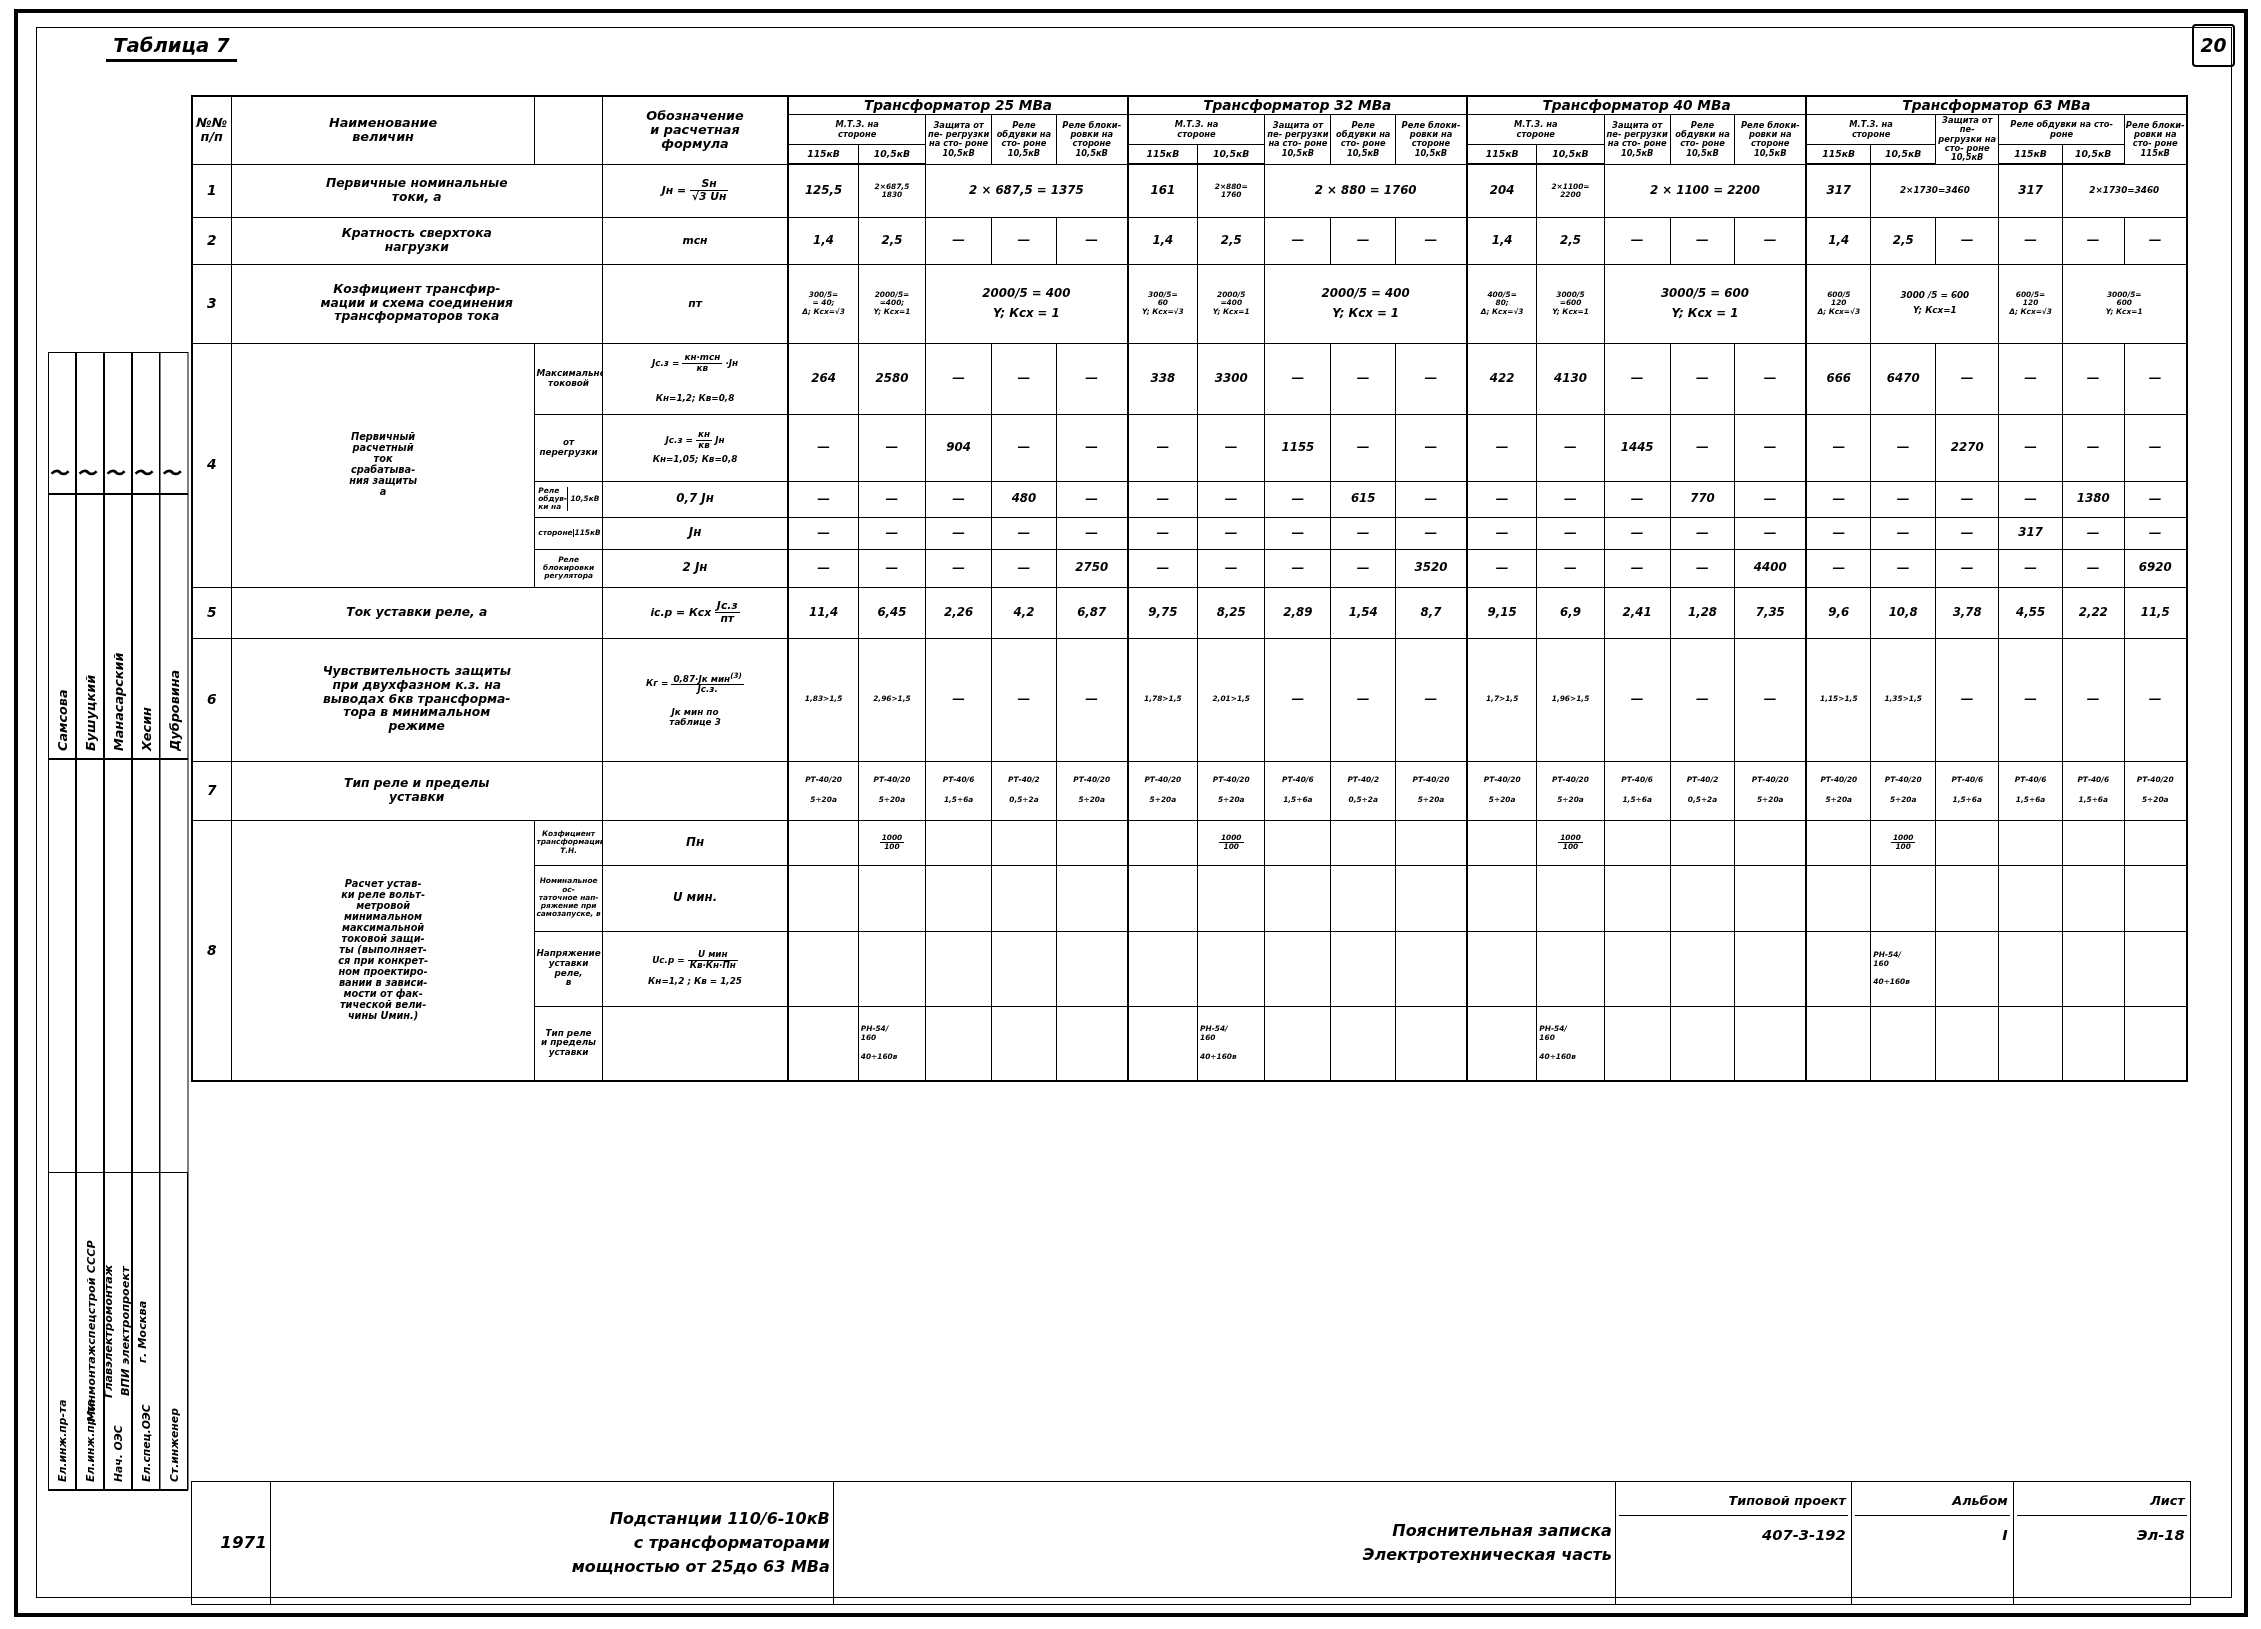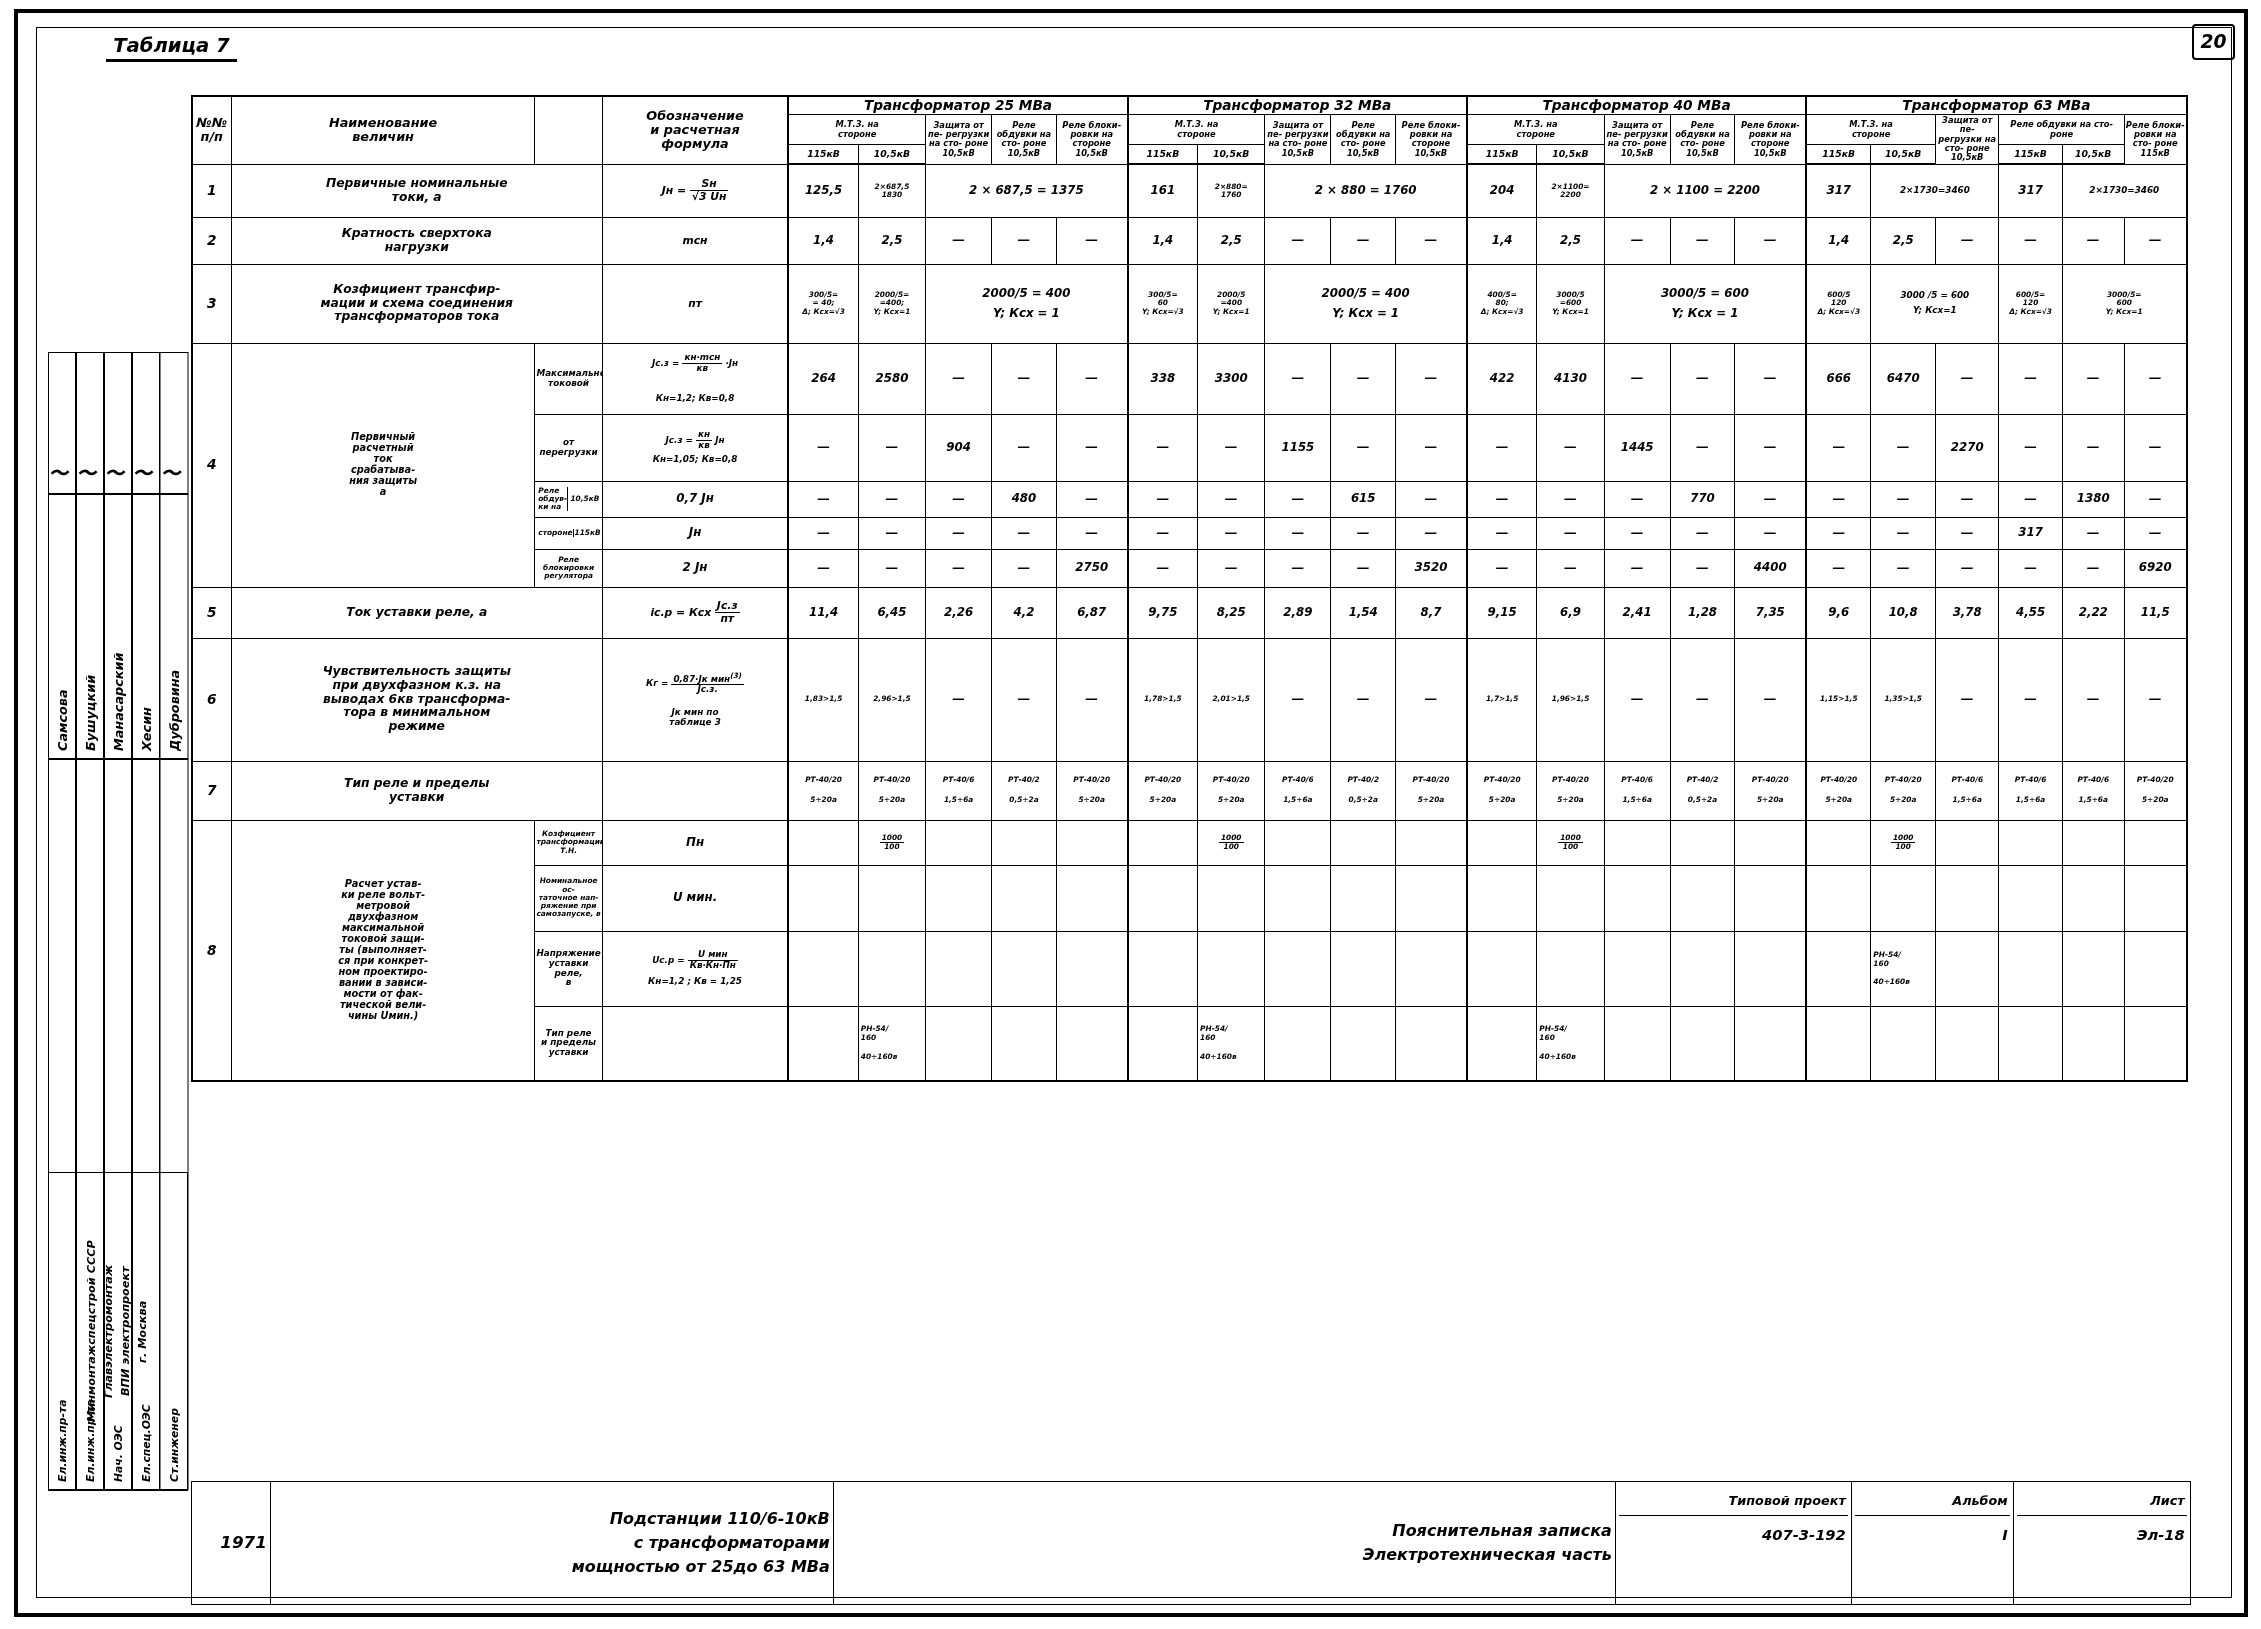--- a/index.html
+++ b/index.html
@@ -34,21 +34,21 @@
     border-bottom:3.4px solid #000;
     padding:2.9px 6.9px 1.5px 6.9px; margin-left:19.6px;
     white-space:nowrap;
   }
   .title-text {
     font-style:italic; font-weight:bold; font-size:15px;
     line-height:1.28; margin-left:39px; letter-spacing:0.2px;
   }
   .page-badge {
     position:absolute; right:8.8px; top:10.8px;
-    width:43px; height:36px;
+    width:43px; height:43px;
     border:2.9px solid #000; border-radius:3.9px 3.9px 3.9px 3.9px;
     display:flex; align-items:center; justify-content:center;
     font-style:italic; font-weight:bold; font-size:18.7px;
   }
 
   
   table.grid {
     position:absolute;
     border-collapse:collapse;
     table-layout:fixed;
@@ -713,21 +713,21 @@
             <div style="margin-top:11.8px">5÷20а</div>
           </td>
     </tr>
 
     <tr style="height:45px">
       <td rowspan="4" class="c-num hv hhb">8</td>
       <td rowspan="4" class="c-name2 hhb">
         <div>Расчет устав-</div>
             <div>ки реле вольт-</div>
             <div>метровой</div>
-        <div>двухфазном</div>
+        <div>минимальном</div>
             <div>максимальной</div>
             <div>токовой защи-</div>
         <div>ты (выполняет-</div>
             <div>ся при конкрет-</div>
             <div>ном проектиро-</div>
         <div>вании в зависи-</div>
             <div>мости от фак-</div>
             <div>тической вели-</div>
         <div>чины Uмин.)</div>
           </td>

